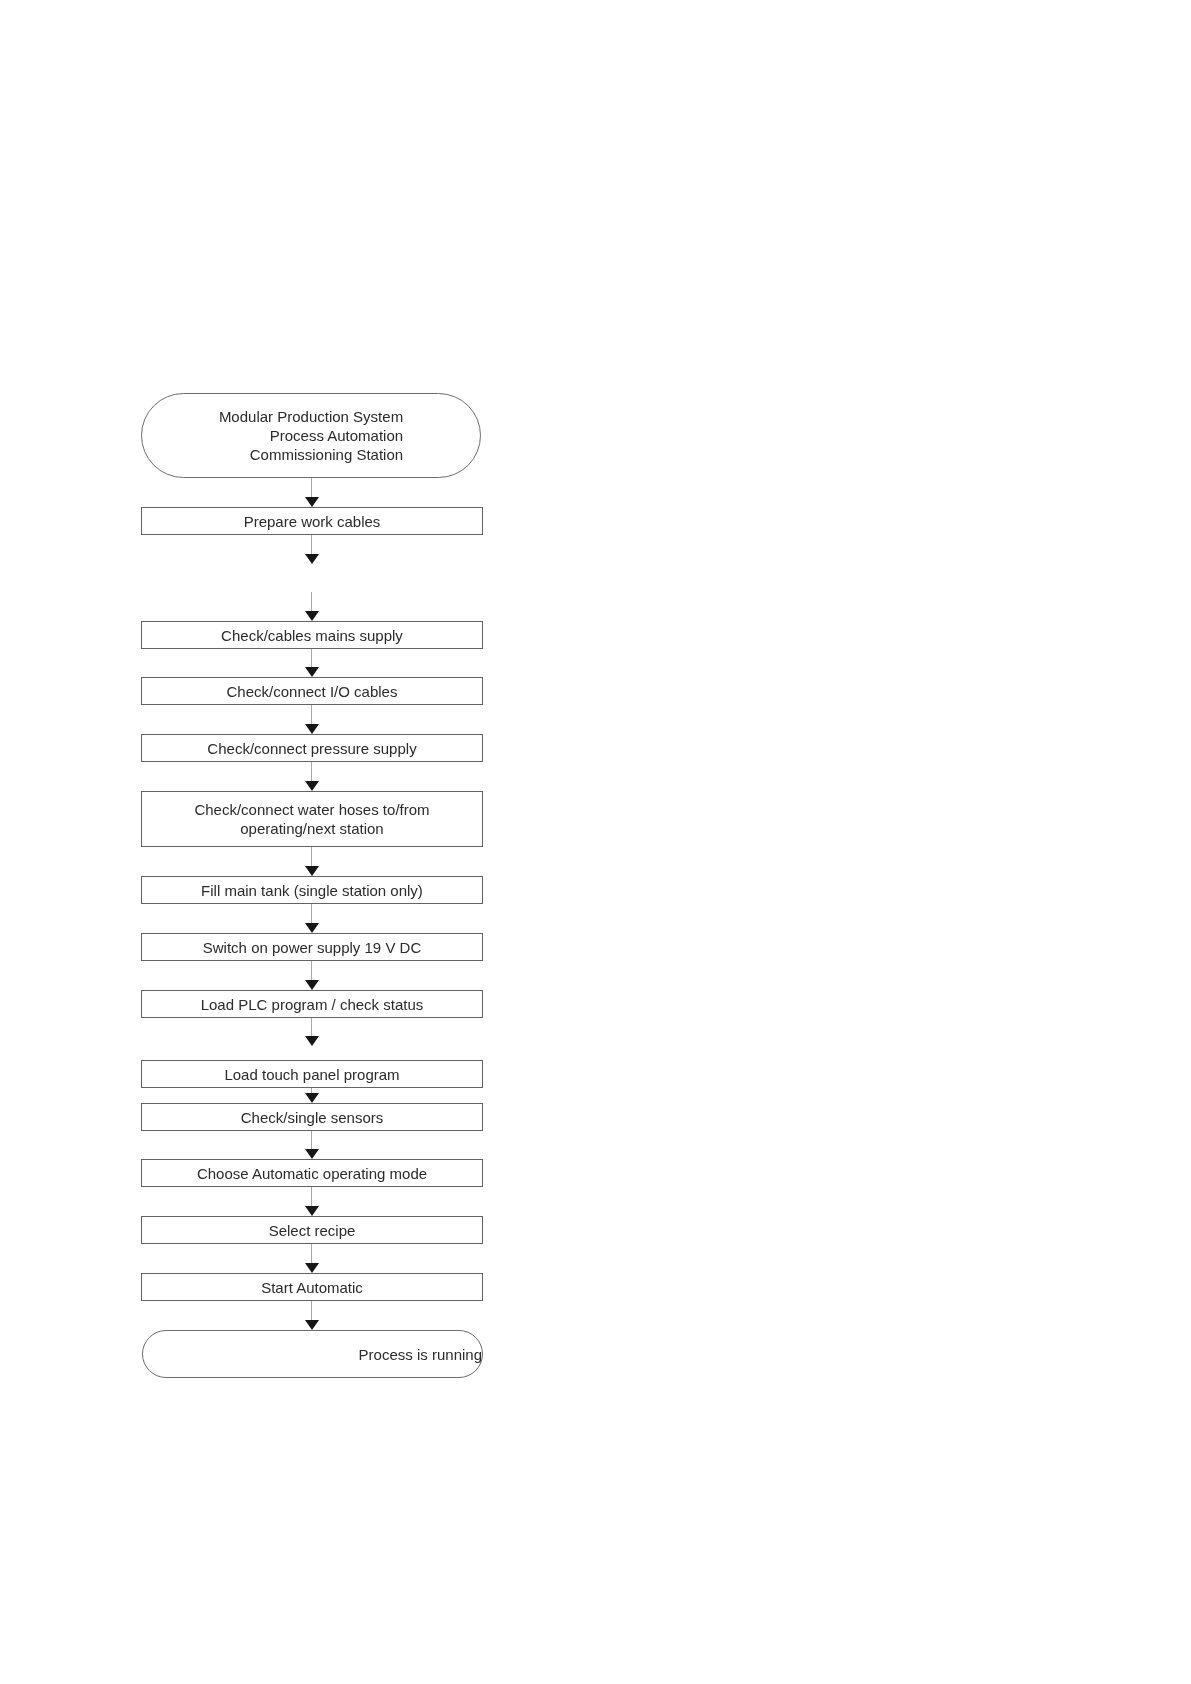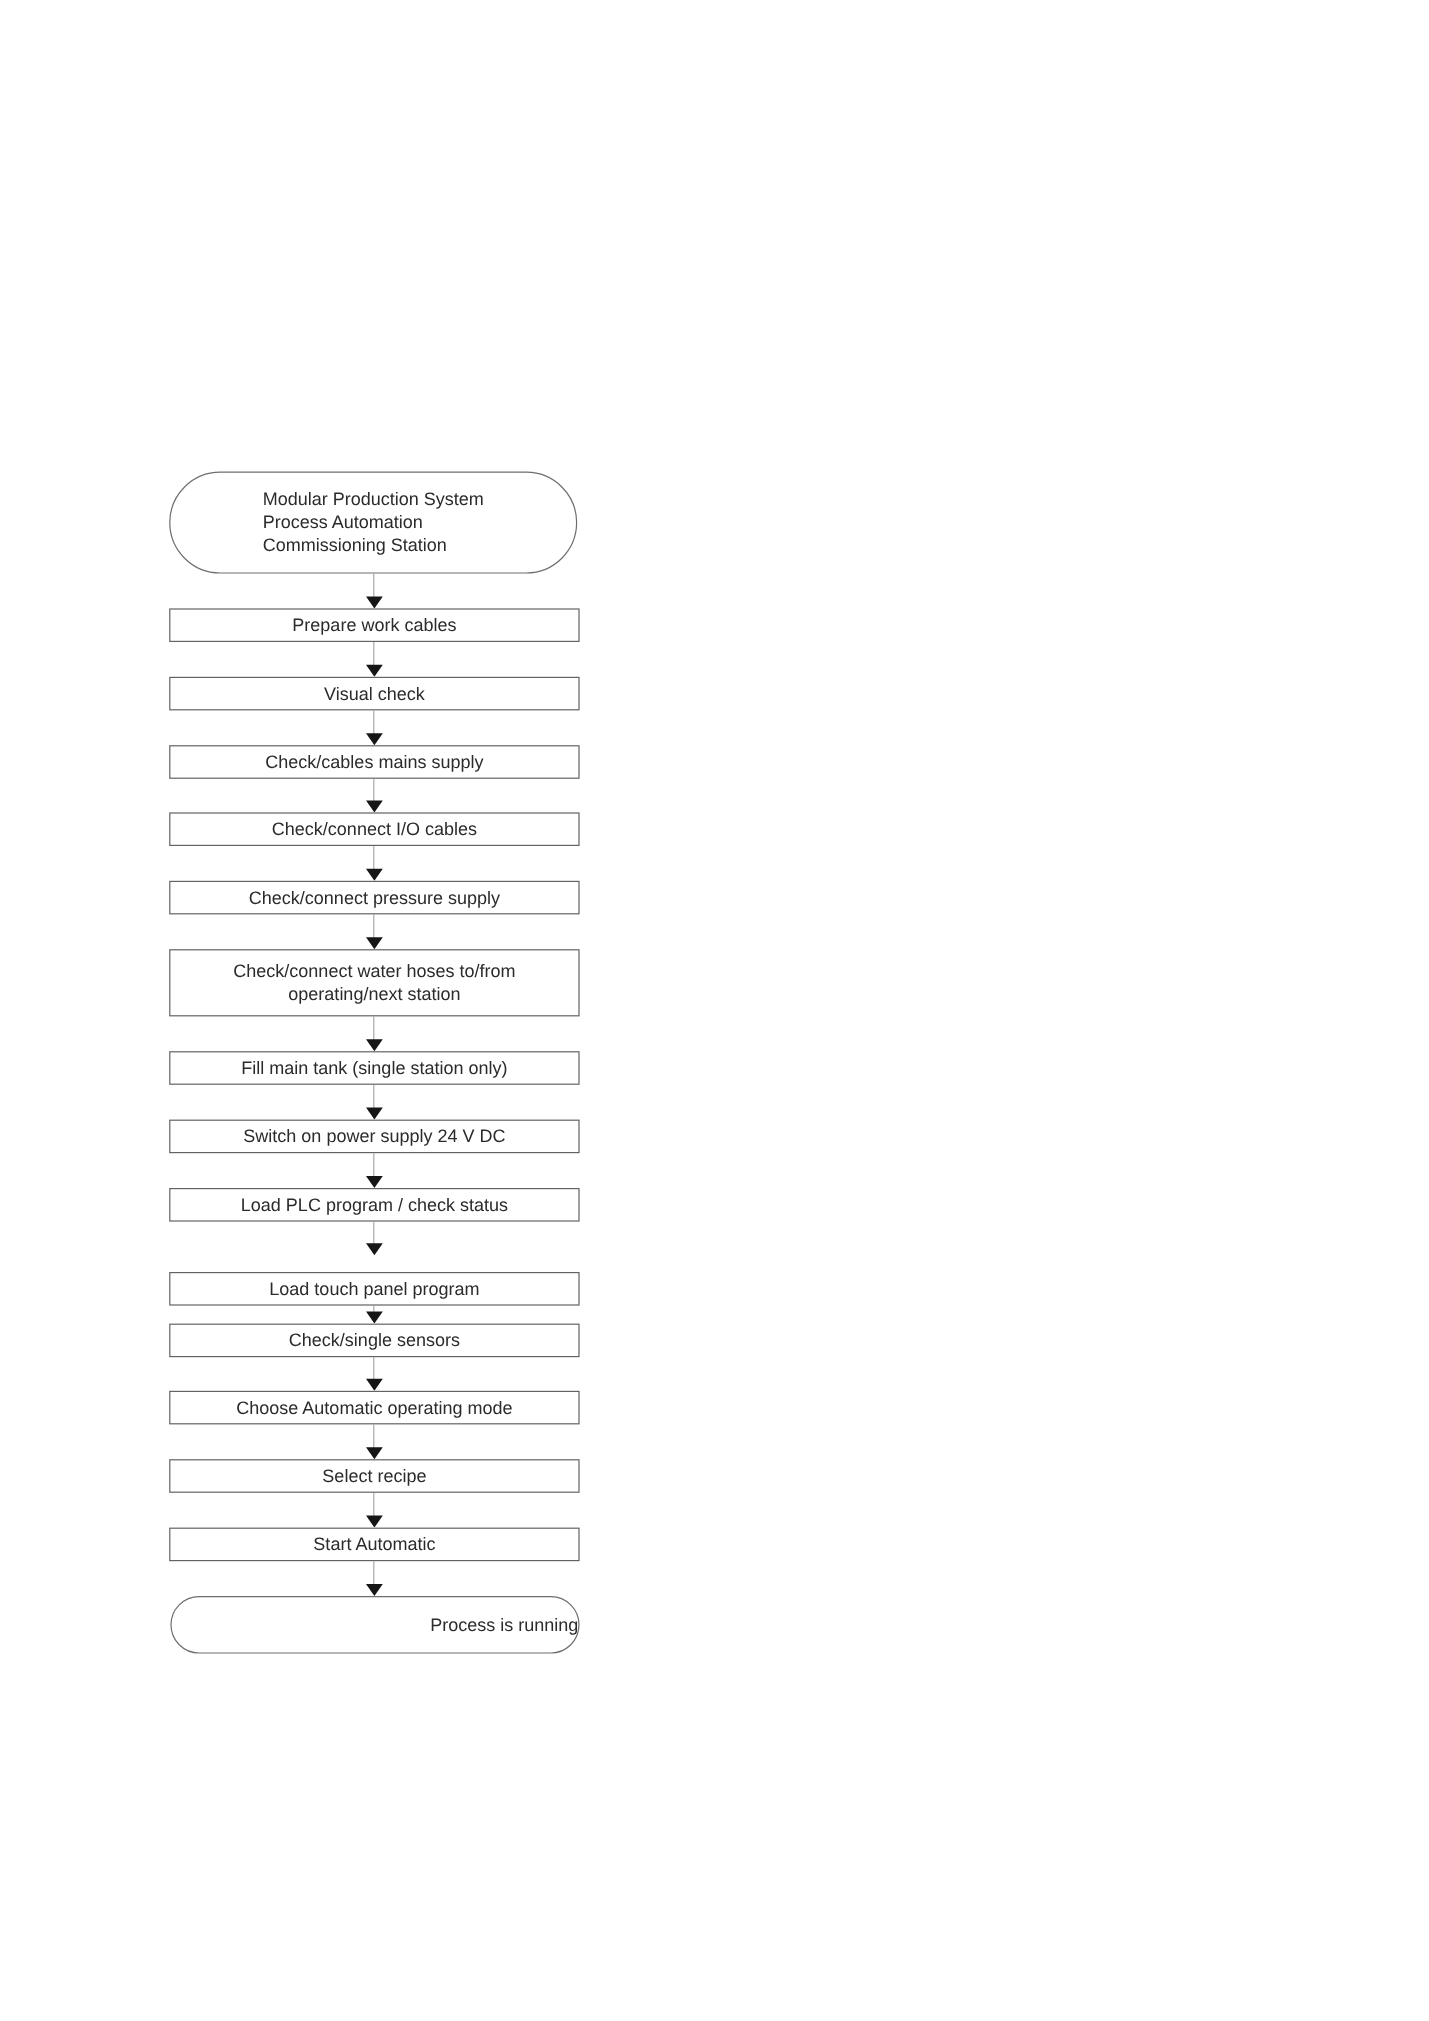--- a/index.html
+++ b/index.html
@@ -49,21 +49,21 @@
     top: 1330px;
     height: 48px;
     width: 341px;
     left: 142px;
     border-radius: 29px;
     justify-content: flex-end;
   }
   .terminator .lines {
     display: flex;
     flex-direction: column;
-    align-items: flex-start;
+    align-items: flex-end;
     justify-content: center;
   }
   .box {
     height: 28px;
   }
   .box.tall {
     height: 56px;
   }
   .box.tall span {
     display: inline-block;
@@ -118,23 +118,20 @@
 
     <div class="node box" style="top:507px">
         <span>Prepare work cables</span>
       </div>
 
     <div class="arrow" style="top:535px;height:29px">
         <i class="line"></i>
         <i class="head"></i>
       </div>
 
-    <div class="node box" style="top:564px">
-        <span>Visual check</span>
-      </div>
 
     <div class="arrow" style="top:592px;height:29px">
         <i class="line"></i>
         <i class="head"></i>
       </div>
 
     <div class="node box" style="top:621px">
         <span>Check/cables mains supply</span>
       </div>
 
@@ -173,21 +170,21 @@
     <div class="node box" style="top:876px">
         <span>Fill main tank (single station only)</span>
       </div>
 
     <div class="arrow" style="top:904px;height:29px">
         <i class="line"></i>
         <i class="head"></i>
       </div>
 
     <div class="node box" style="top:933px">
-        <span>Switch on power supply 24 V DC</span>
+        <span>Switch on power supply 19 V DC</span>
       </div>
 
     <div class="arrow" style="top:961px;height:29px">
         <i class="line"></i>
         <i class="head"></i>
       </div>
 
     <div class="node box" style="top:990px">
         <span>Load PLC program / check status</span>
       </div>

